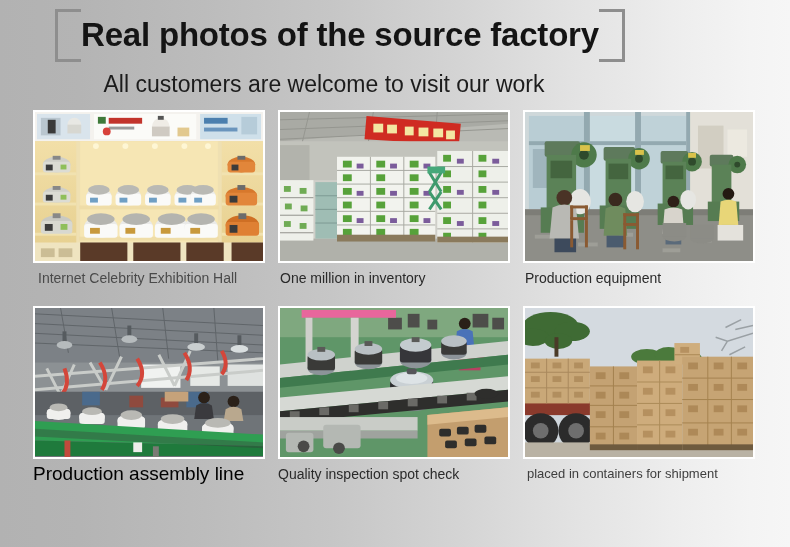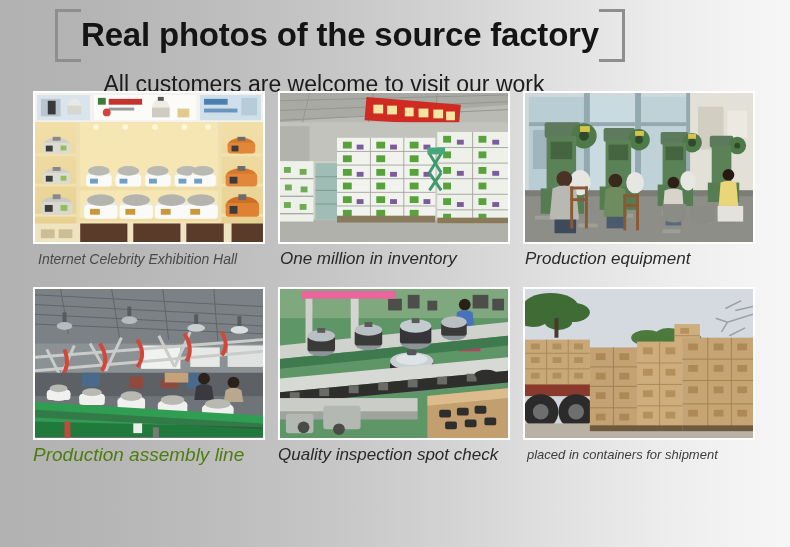--- a/index.html
+++ b/index.html
@@ -49,23 +49,22 @@
     font-size: 23px;
     color: #1c1c1c;
     line-height: 28px;
     white-space: nowrap;
     padding-right: 26px;
   }
 
   
   .grid {
     position: absolute;
-    left: 33px; top: 91px;
+    left: 33px; top: 110px;
     width: 722px;
-    font-style: italic;
   }
   .row { display: flex; }
   .row.row-2 { margin-top: 13px; }
   .cell { width: 232px; margin-right: 13px; }
   .cell:last-child { margin-right: 0; }
 
   .photo {
     width: 232px; height: 153px;
     border: 2px solid #ffffff;
     background: #cfcfcf;
@@ -74,22 +73,22 @@
   }
   .photo svg { display: block; width: 100%; height: 100%; }
 
   .caption {
     line-height: 26px;
     height: 30px;
     display: flex;
     align-items: center;
     white-space: nowrap;
   }
-  .cap-lg { font-size: 19px; color: #4d7c0f; }
-  .cap-md { font-size: 17px; color: #2a2a2a; }
+  .cap-lg { font-size: 19px; color: #000000; }
+  .cap-md { font-size: 14px; color: #2a2a2a; }
   .cap-sm { font-size: 14px; color: #4a4a4a; }
   .cap-xs { font-size: 13px; color: #3e3e3e; }
   .cap-r1c1 { padding-left: 5px; }
   .cap-r1c2 { padding-left: 2px; }
   .cap-r1c3 { padding-left: 2px; }
   .cap-r2c1 { padding-left: 0px; }
   .cap-r2c2 { padding-left: 4px; }
   .cap-r2c3 { padding-left: 0px; }
 </style>
 </head>

